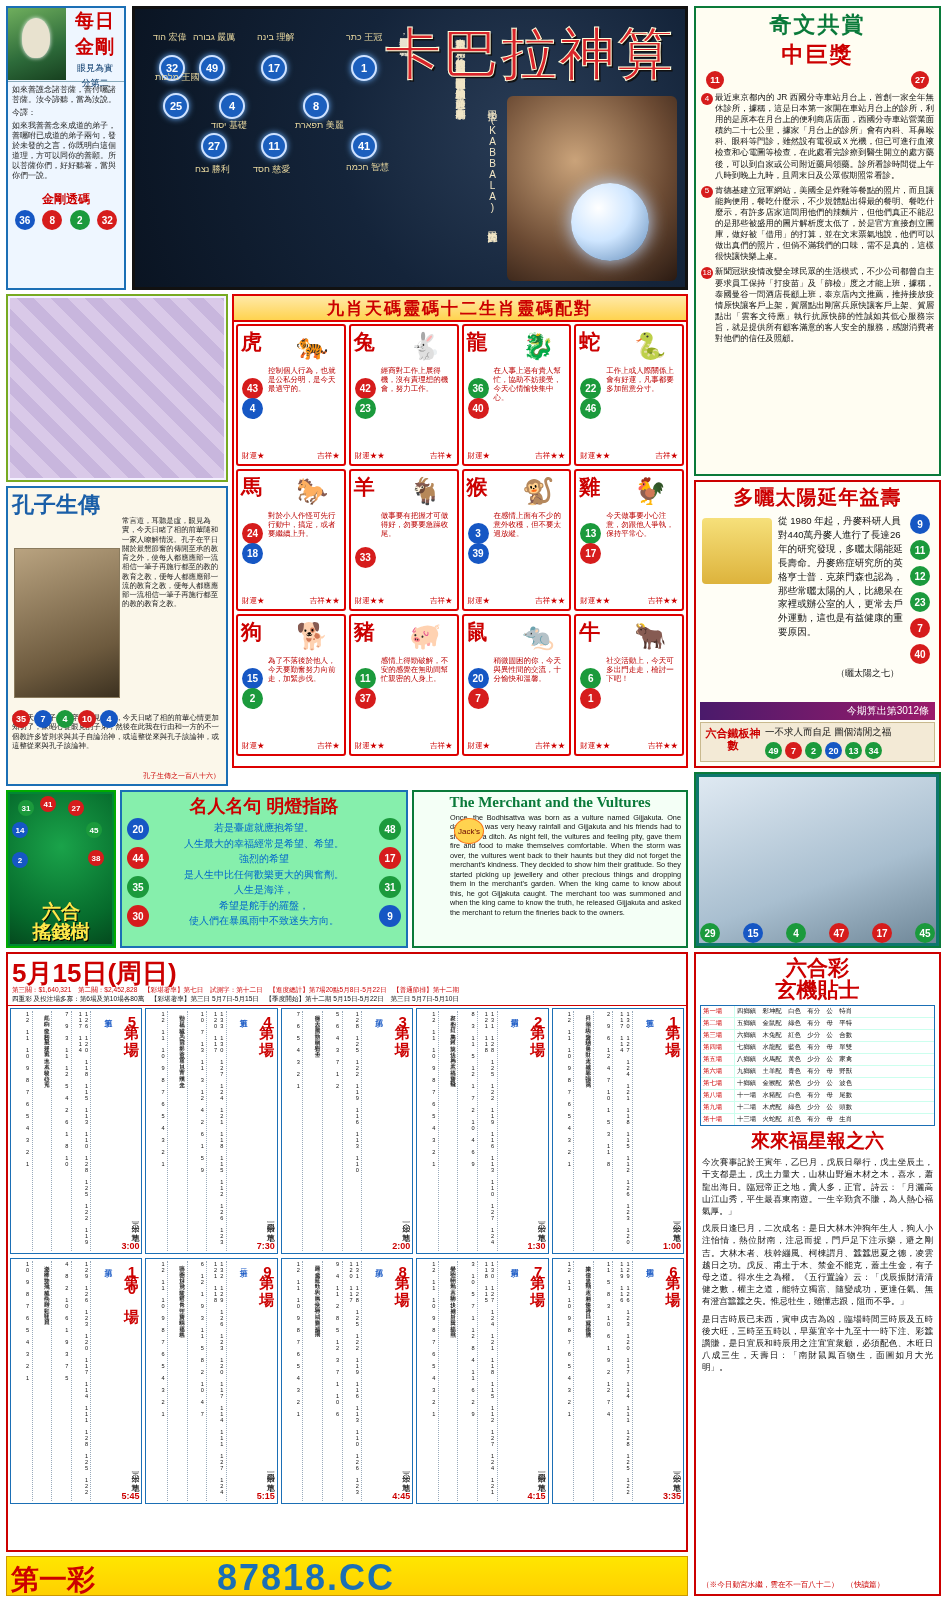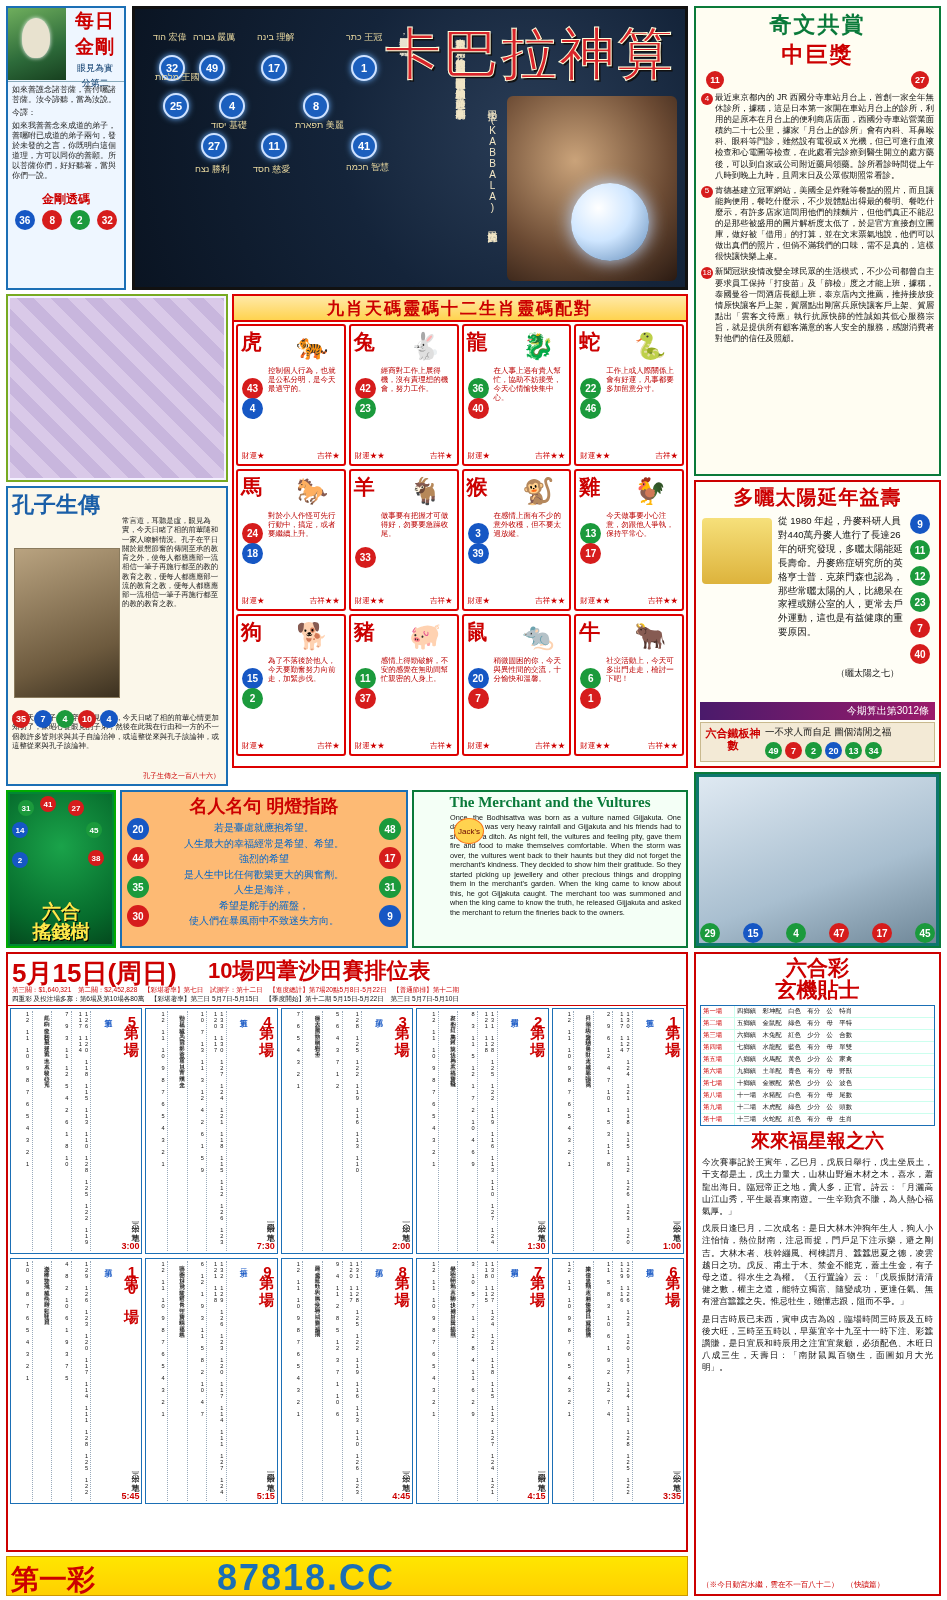--- a/index.html
+++ b/index.html
@@ -178,21 +178,21 @@
   #moneytree { left:6px; top:790px; width:110px; height:158px;
      border:2px solid #0a0; background:#083; }
   #moneytree .mt-bg { position:absolute; inset:2px; background:
      radial-gradient(circle at 50% 35%,#1aa34a,#066b2c 70%,#044a1e); }
   #moneytree .mt-title { position:absolute; left:0; right:0; bottom:4px; text-align:center;
      font-size:19px; font-weight:bold; color:#ffe94a; text-shadow:1px 1px 0 #000; line-height:1.05;}
   #moneytree .ball { position:absolute; width:16px; height:16px; font-size:8px; }
 
   
   #quotes { left:120px; top:790px; width:288px; height:158px;
-     border:2px solid #1b6fb5; background:#fdba74; }
+     border:2px solid #1b6fb5; background:#86efac; }
   #quotes .q-title { text-align:center; font-size:18px; font-weight:bold; color:#c00; padding-top:2px;}
   #quotes .q-lines { margin-top:2px; padding:0 30px; }
   #quotes .q-lines div { text-align:center; font-size:10px; color:#06c; line-height:1.55; }
   #quotes .ballcol { position:absolute; width:22px; }
   #quotes .ballcol .ball { width:22px; height:22px; font-size:10px; margin-bottom:7px; display:flex;}
 
   
   #merchant { left:412px; top:790px; width:276px; height:158px;
      border:2px solid #0a7a3a; background:#f4fff6; }
   #merchant .m-title { text-align:center; font-size:15px; font-weight:bold; color:#0a7a3a;
@@ -577,21 +577,20 @@
       <span class="ball green">4</span>
       <span class="ball red">47</span>
       <span class="ball red">17</span>
       <span class="ball green">45</span>
     </div>
   </div>
 
   <div class="panel" id="racecard">
     <div id="rc-head">
       <div id="rc-date">5月15日(周日)</div>
-      <div id="rc-headline">10場四葦沙田賽排位表</div>
       <div id="rc-meta">
         <div class="mred">第三關：$1,640,321　第二關：$2,452,828　【彩堪著率】第七日　試測字：第十二日　【進度總計】第7場20點5月8日-5月22日　【普通節排】第十二期</div>
         <div>四重彩 及投注場多寡：第6場及第10場各80萬　【彩堪著率】第三日 5月7日-5月15日　【季度開始】第十二期 5月15日-5月22日　第三日 5月7日-5月10日</div>
       </div>
     </div>
 
     <div class="rc-grid">
       <div class="rc-rowwrap">
         <div class="rc-race">
           <div class="rc-table">

